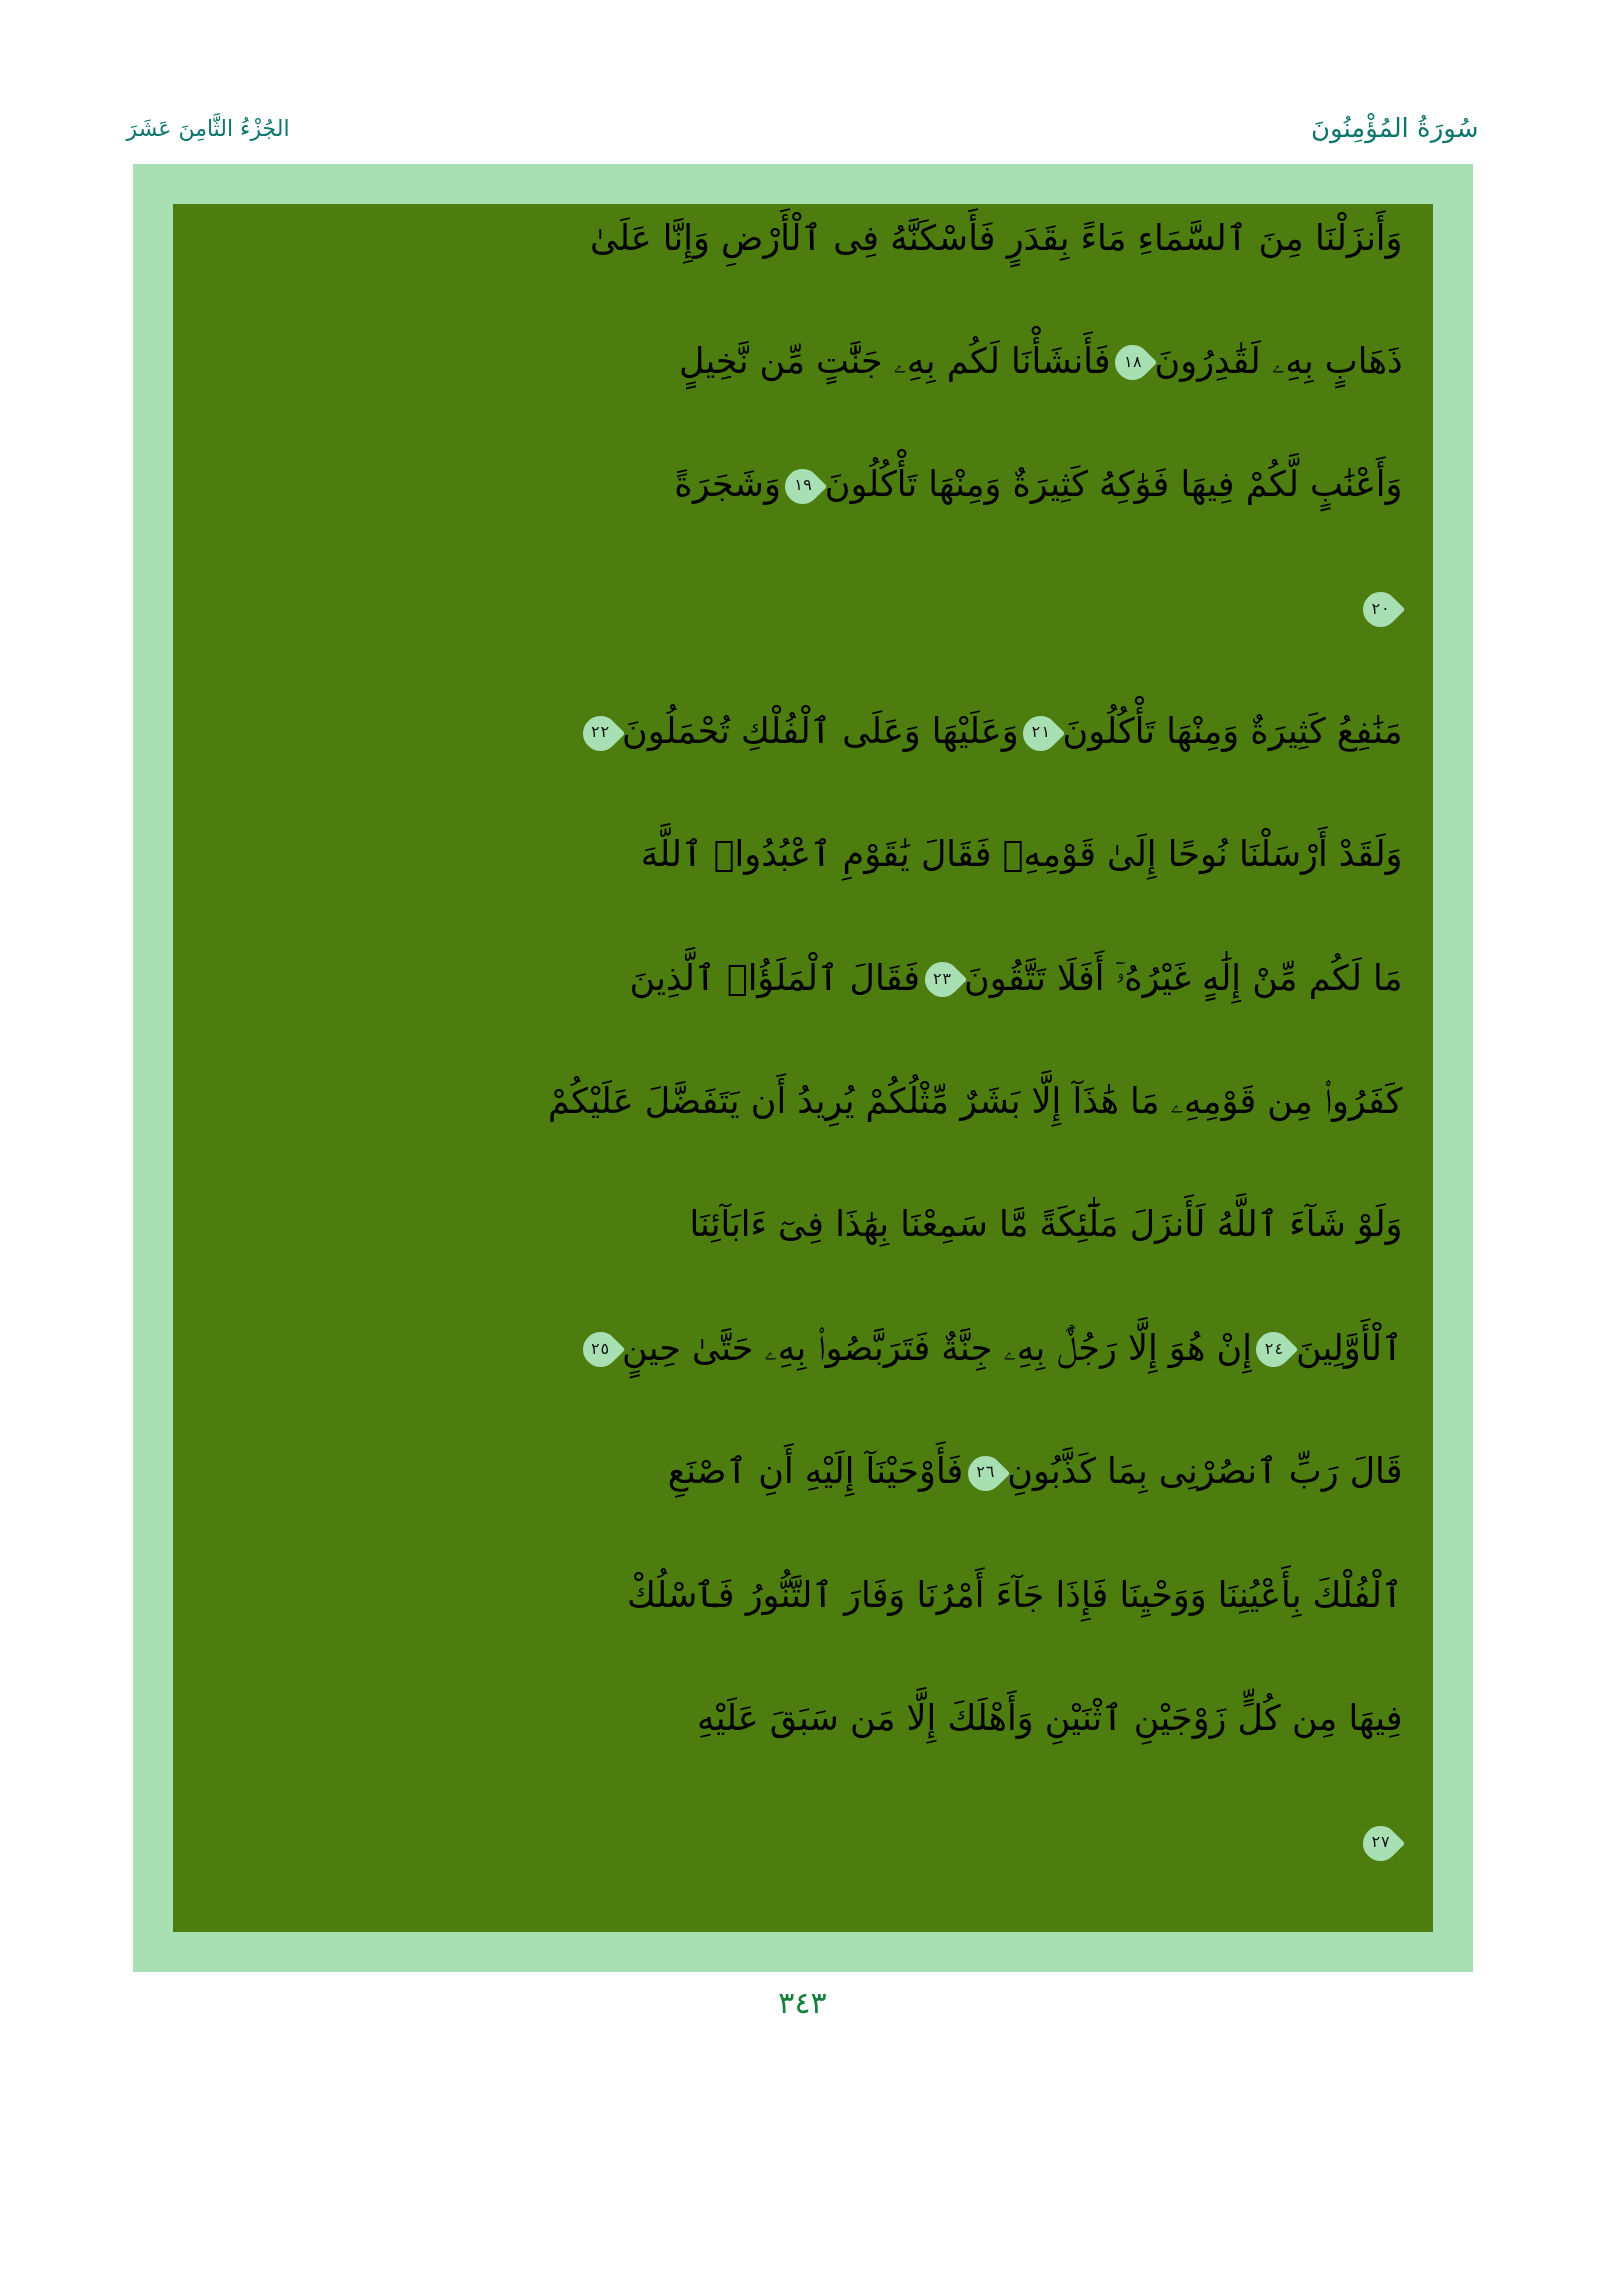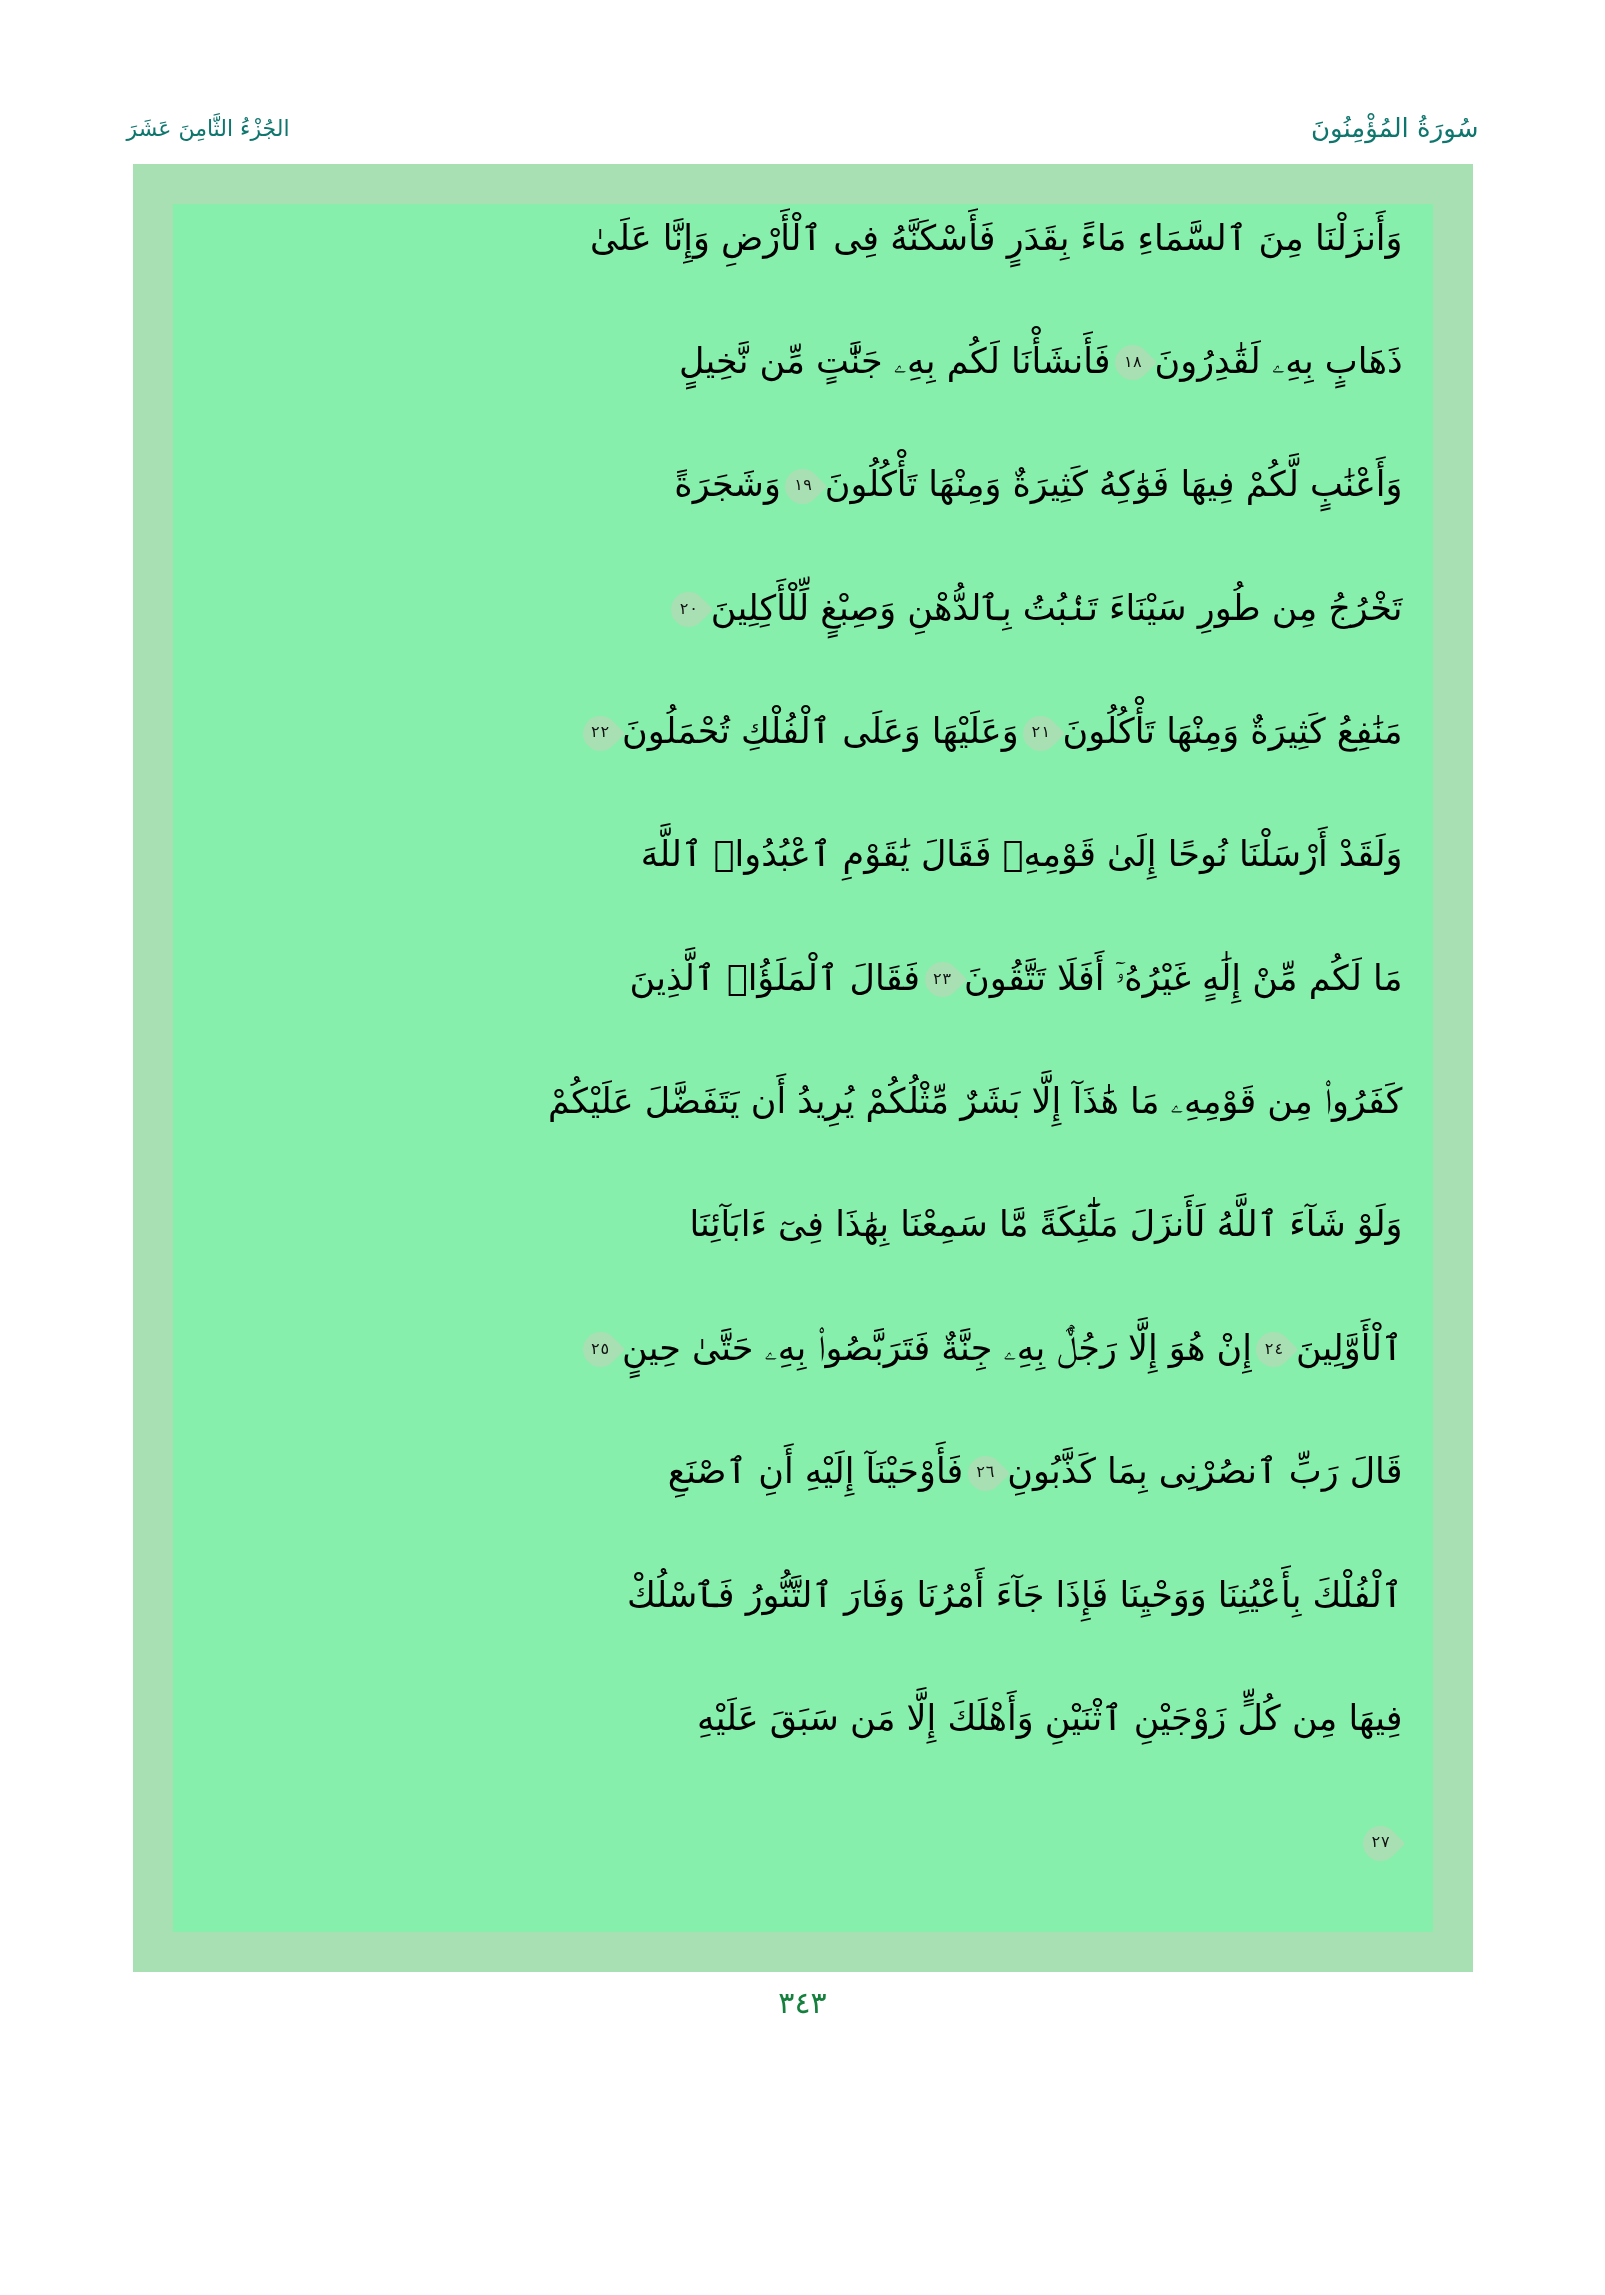--- a/index.html
+++ b/index.html
@@ -85,21 +85,21 @@
     background-size: 16.6px 16.6px;
     background-repeat: repeat-y;
     background-color: transparent;
   }
   .scallop.left { left: -8.3px; }
   .scallop.right { right: -8.3px; }
 
   .frame-inner {
     position: absolute;
     left: 38px; top: 38px; right: 38px; bottom: 38px;
-    background: #86efac;
+    background: #4d7c0f;
     border: 2.3px solid #a8e0b4;
     box-sizing: border-box;
     overflow: hidden;
   }
 
   
   .text-block {
     position: absolute;
     left: 27px;
     right: 27px;
@@ -187,21 +187,21 @@
     <div class="scallop top"></div>
     <div class="scallop bottom"></div>
     <div class="scallop left"></div>
     <div class="scallop right"></div>
 
     <div class="frame-inner">
       <div class="text-block" id="text-block">
           <div class="aya-line justify"><span>وَأَنزَلْنَا مِنَ ٱلسَّمَاءِ مَاءً بِقَدَرٍ فَأَسْكَنَّهُ فِى ٱلْأَرْضِ وَإِنَّا عَلَىٰ</span></div>
           <div class="aya-line justify"><span>ذَهَابٍ بِهِۦ لَقَٰدِرُونَ</span><span class="ayah-num"><span class="mark"></span><span class="num">١٨</span></span><span> فَأَنشَأْنَا لَكُم بِهِۦ جَنَّٰتٍ مِّن نَّخِيلٍ</span></div>
           <div class="aya-line justify"><span>وَأَعْنَٰبٍ لَّكُمْ فِيهَا فَوَٰكِهُ كَثِيرَةٌ وَمِنْهَا تَأْكُلُونَ</span><span class="ayah-num"><span class="mark"></span><span class="num">١٩</span></span><span> وَشَجَرَةً</span></div>
-          <div class="aya-line justify"><span>تَخْرُجُ مِن طُورِ سَيْنَاءَ تَنۢبُتُ بِٱلدُّهْنِ وَصِبْغٍ لِّلْأَكِلِينَ</span><span class="ayah-num"><span class="mark"></span><span class="num">٢٠</span></span></div>
+          <div class="aya-line justify"><span class="ayah-num"><span class="mark"></span><span class="num">٢٠</span></span></div>
           <div class="aya-line justify"><span>مَنَٰفِعُ كَثِيرَةٌ وَمِنْهَا تَأْكُلُونَ</span><span class="ayah-num"><span class="mark"></span><span class="num">٢١</span></span><span> وَعَلَيْهَا وَعَلَى ٱلْفُلْكِ تُحْمَلُونَ</span><span class="ayah-num"><span class="mark"></span><span class="num">٢٢</span></span></div>
           <div class="aya-line justify"><span>وَلَقَدْ أَرْسَلْنَا نُوحًا إِلَىٰ قَوْمِهِۦ فَقَالَ يَٰقَوْمِ ٱعْبُدُوا۟ ٱللَّهَ</span></div>
           <div class="aya-line justify"><span>مَا لَكُم مِّنْ إِلَٰهٍ غَيْرُهُۥٓ أَفَلَا تَتَّقُونَ</span><span class="ayah-num"><span class="mark"></span><span class="num">٢٣</span></span><span> فَقَالَ ٱلْمَلَؤُا۟ ٱلَّذِينَ</span></div>
           <div class="aya-line justify"><span>كَفَرُوا۟ مِن قَوْمِهِۦ مَا هَٰذَآ إِلَّا بَشَرٌ مِّثْلُكُمْ يُرِيدُ أَن يَتَفَضَّلَ عَلَيْكُمْ</span></div>
           <div class="aya-line justify"><span>وَلَوْ شَآءَ ٱللَّهُ لَأَنزَلَ مَلَٰٓئِكَةً مَّا سَمِعْنَا بِهَٰذَا فِىٓ ءَابَآئِنَا</span></div>
           <div class="aya-line justify"><span>ٱلْأَوَّلِينَ</span><span class="ayah-num"><span class="mark"></span><span class="num">٢٤</span></span><span> إِنْ هُوَ إِلَّا رَجُلٌۢ بِهِۦ جِنَّةٌ فَتَرَبَّصُوا۟ بِهِۦ حَتَّىٰ حِينٍ</span><span class="ayah-num"><span class="mark"></span><span class="num">٢٥</span></span></div>
           <div class="aya-line justify"><span>قَالَ رَبِّ ٱنصُرْنِى بِمَا كَذَّبُونِ</span><span class="ayah-num"><span class="mark"></span><span class="num">٢٦</span></span><span> فَأَوْحَيْنَآ إِلَيْهِ أَنِ ٱصْنَعِ</span></div>
           <div class="aya-line justify"><span>ٱلْفُلْكَ بِأَعْيُنِنَا وَوَحْيِنَا فَإِذَا جَآءَ أَمْرُنَا وَفَارَ ٱلتَّنُّورُ فَٱسْلُكْ</span></div>
           <div class="aya-line justify"><span>فِيهَا مِن كُلٍّ زَوْجَيْنِ ٱثْنَيْنِ وَأَهْلَكَ إِلَّا مَن سَبَقَ عَلَيْهِ</span></div>
           <div class="aya-line justify"><span class="ayah-num"><span class="mark"></span><span class="num">٢٧</span></span></div>

